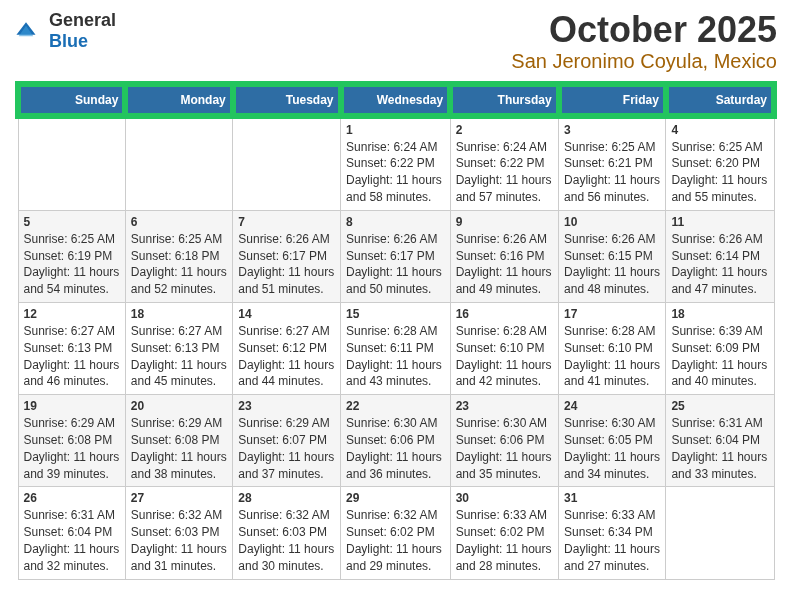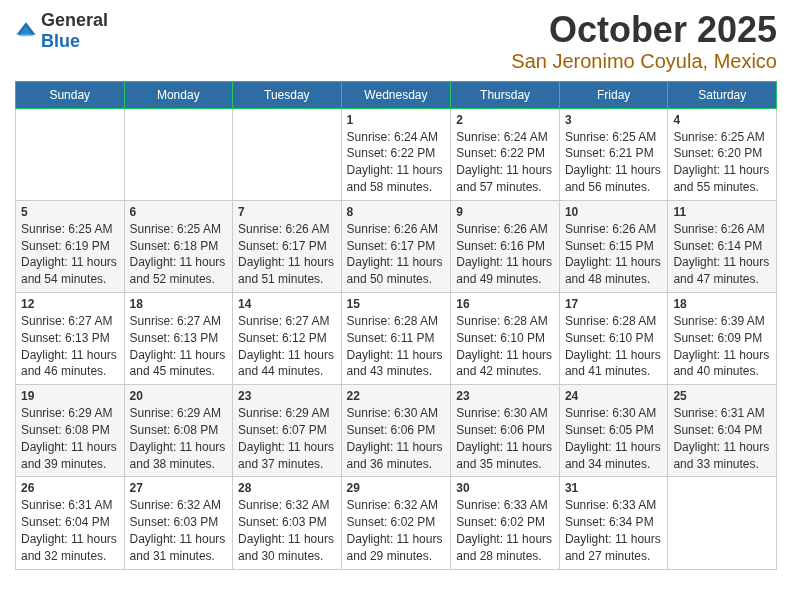--- a/index.html
+++ b/index.html
@@ -12,21 +12,21 @@
     }
     .header {
       display: flex;
       justify-content: space-between;
       align-items: flex-start;
       margin-bottom: 8px;
     }
     .logo {
       display: flex;
       align-items: center;
-      gap: 4px;
+      gap: 12px;
     }
     .logo-icon {
       width: 22px;
       height: 22px;
     }
     .title-block {
       text-align: right;
     }
     .month-title {
       font-size: 36px;
@@ -41,24 +41,24 @@
     }
     .calendar {
       width: 100%;
       border-collapse: collapse;
       border: 1px solid #ccc;
     }
     .calendar th {
       background-color: #2e6da4;
       color: #fff;
       font-size: 12px;
-      font-weight: normal;
+      font-weight: bold;
       padding: 6px 4px;
-      text-align: center;
-      border: 1px solid #22c55e;
+      text-align: right;
+      border: 6px solid #22c55e;
     }
     .calendar td {
       border: 1px solid #ccc;
       vertical-align: top;
       padding: 4px 5px;
       width: 113px;
       min-height: 80px;
       font-size: 10px;
       color: #333;
       background: #fff;

